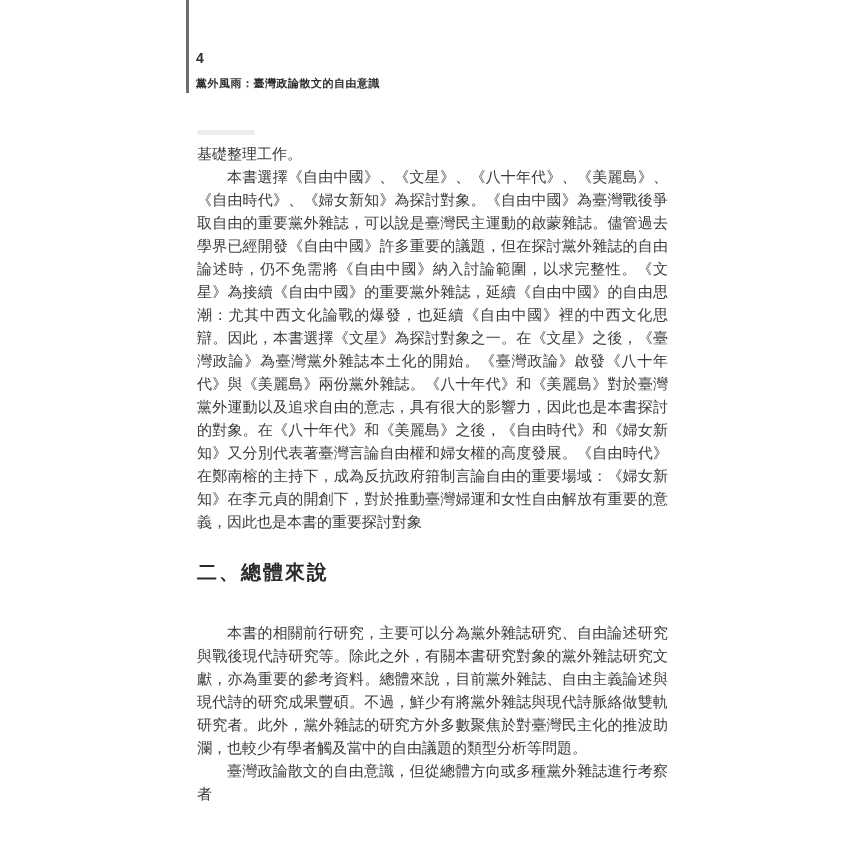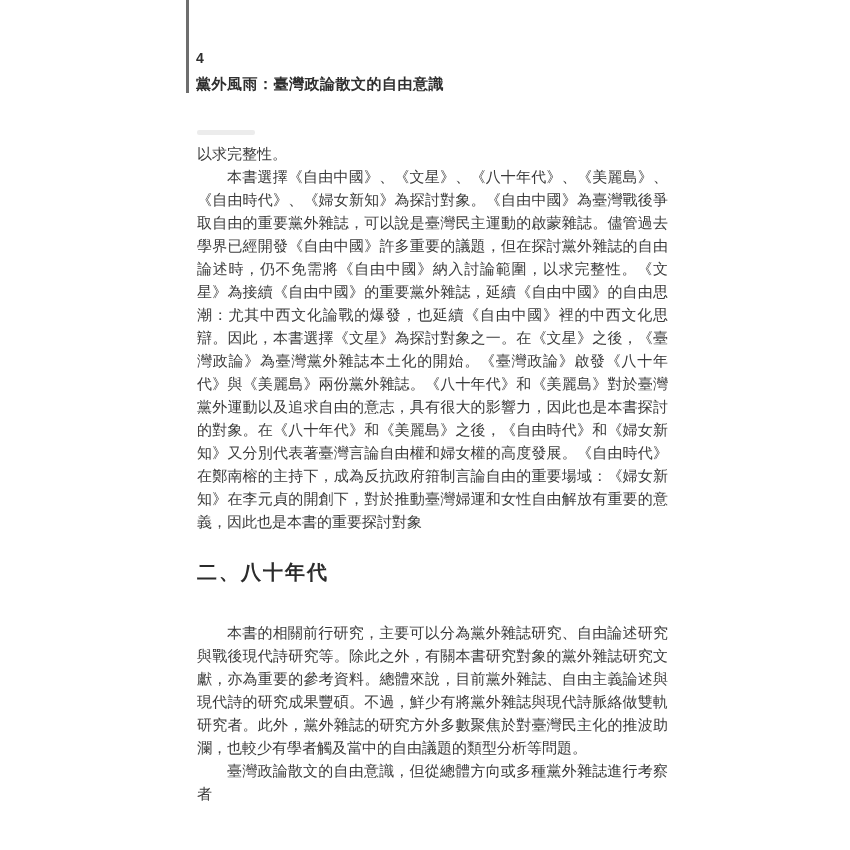--- a/index.html
+++ b/index.html
@@ -42,21 +42,21 @@
     font-weight: bold;
     color: #2f2f2f;
     line-height: 16px;
   }
 
   .running-header {
     position: absolute;
     left: 196px;
     top: 77px;
     font-family: "Liberation Sans", "DejaVu Sans", sans-serif;
-    font-size: 15px;
+    font-size: 11px;
     font-weight: bold;
     letter-spacing: 0.5px;
     color: #2f2f2f;
     line-height: 13px;
   }
 
   .text-block {
     position: absolute;
     left: 197px;
     top: 143px;
@@ -95,25 +95,25 @@
   <div class="margin-rule"></div>
 
   <div class="scan-artifact"></div>
 
   <div class="page-number">4</div>
 
   <div class="running-header">黨外風雨：臺灣政論散文的自由意識</div>
 
   <div class="text-block">
 
-    <p class="para no-indent">以求完整性。</p>
+    <p class="para no-indent">基礎整理工作。</p>
 
     <p class="para">本書選擇《自由中國》、《文星》、《八十年代》、《美麗島》、《自由時代》、《婦女新知》為探討對象。《自由中國》為臺灣戰後爭取自由的重要黨外雜誌，可以說是臺灣民主運動的啟蒙雜誌。儘管過去學界已經開發《自由中國》許多重要的議題，但在探討黨外雜誌的自由論述時，仍不免需將《自由中國》納入討論範圍，以求完整性。《文星》為接續《自由中國》的重要黨外雜誌，延續《自由中國》的自由思潮：尤其中西文化論戰的爆發，也延續《自由中國》裡的中西文化思辯。因此，本書選擇《文星》為探討對象之一。在《文星》之後，《臺灣政論》為臺灣黨外雜誌本土化的開始。《臺灣政論》啟發《八十年代》與《美麗島》兩份黨外雜誌。《八十年代》和《美麗島》對於臺灣黨外運動以及追求自由的意志，具有很大的影響力，因此也是本書探討的對象。在《八十年代》和《美麗島》之後，《自由時代》和《婦女新知》又分別代表著臺灣言論自由權和婦女權的高度發展。《自由時代》在鄭南榕的主持下，成為反抗政府箝制言論自由的重要場域：《婦女新知》在李元貞的開創下，對於推動臺灣婦運和女性自由解放有重要的意義，因此也是本書的重要探討對象</p>
 
-    <h2 class="section-heading">二、八十年代</h2>
+    <h2 class="section-heading">二、總體來說</h2>
 
     <p class="para">本書的相關前行研究，主要可以分為黨外雜誌研究、自由論述研究與戰後現代詩研究等。除此之外，有關本書研究對象的黨外雜誌研究文獻，亦為重要的參考資料。總體來說，目前黨外雜誌、自由主義論述與現代詩的研究成果豐碩。不過，鮮少有將黨外雜誌與現代詩脈絡做雙軌研究者。此外，黨外雜誌的研究方外多數聚焦於對臺灣民主化的推波助瀾，也較少有學者觸及當中的自由議題的類型分析等問題。</p>
 
     <p class="para">臺灣政論散文的自由意識，但從總體方向或多種黨外雜誌進行考察者</p>
 
   </div>
 
 </div>
 
 </body></html>

